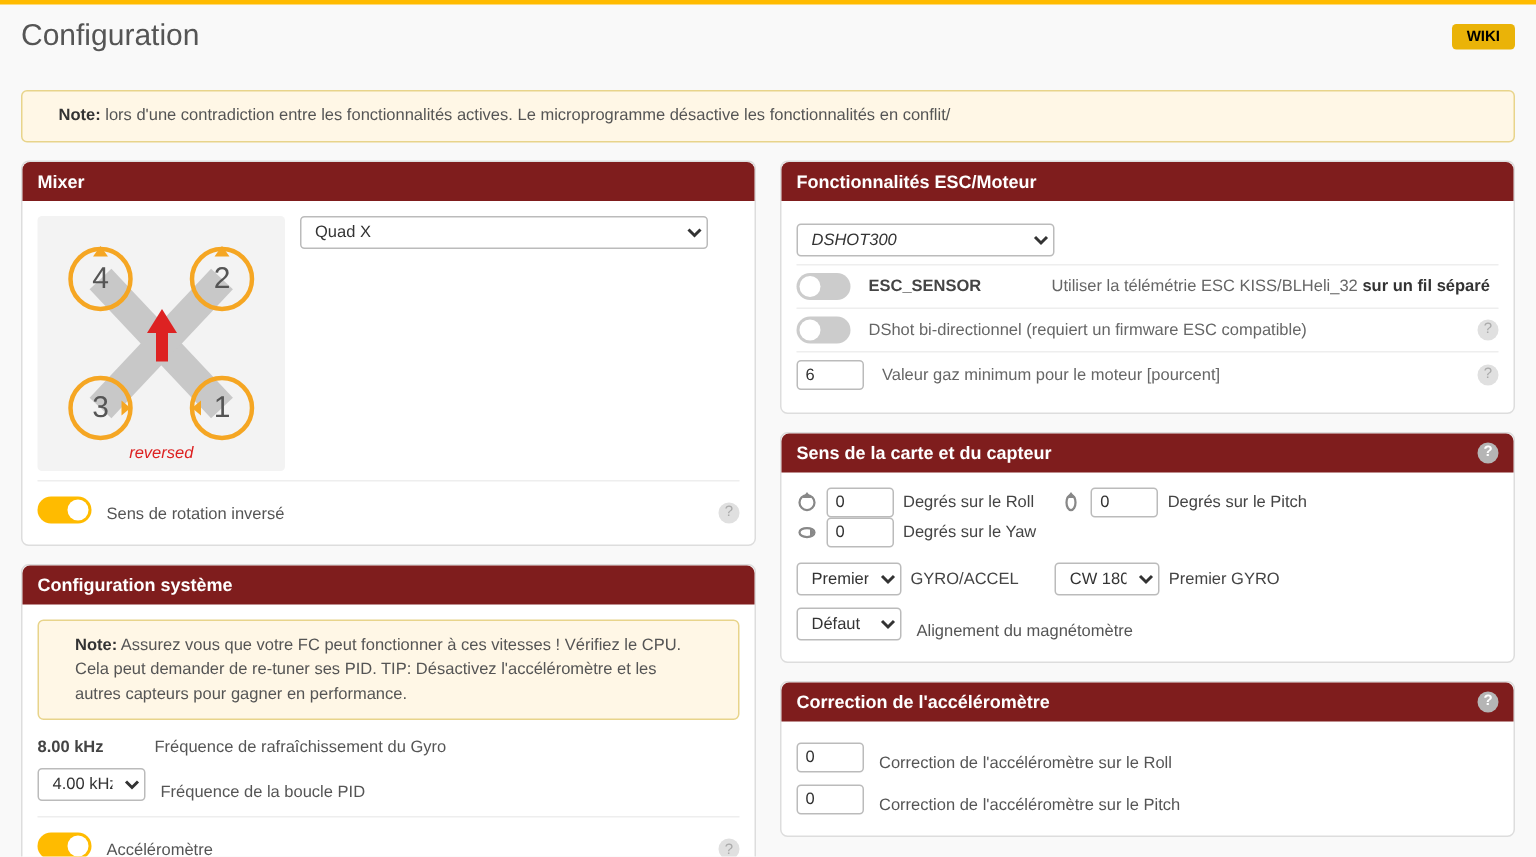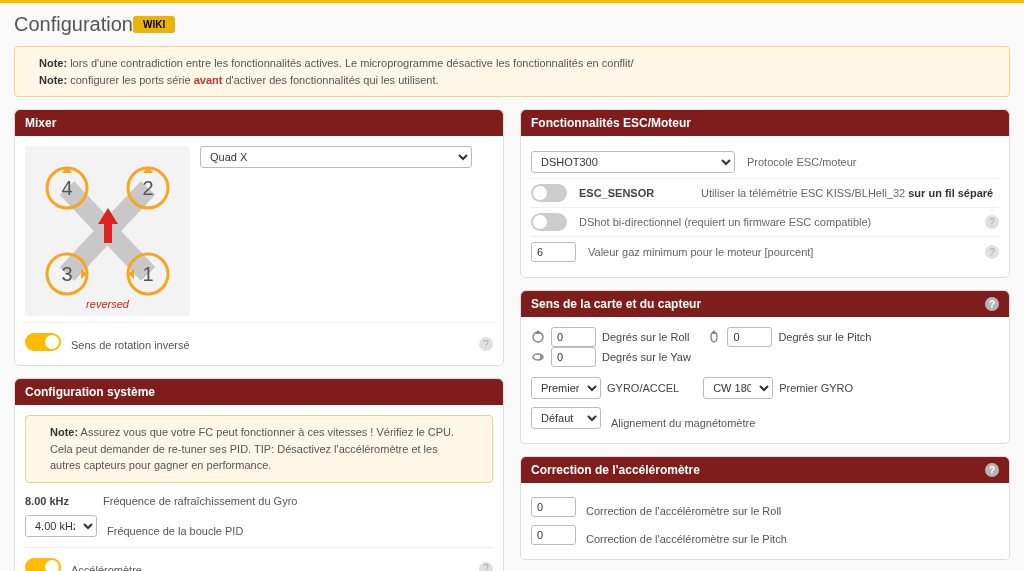--- a/index.html
+++ b/index.html
@@ -11,22 +11,23 @@
     width: 1024px;
     height: 571px;
     overflow: hidden;
     border-top: 3px solid #ffbb00;
   }
   .page {
     padding: 10px 14px;
   }
   .header {
     display: flex;
+    justify-content: space-between;
     align-items: center;
-    margin-bottom: 10px;
+    margin-bottom: 24px;
   }
   .header h1 {
     font-size: 20px;
     font-weight: 300;
     color: #555;
   }
   .wiki-btn {
     background: #eab308;
     color: #000;
     font-weight: bold;
@@ -172,21 +173,20 @@
 <body>
 
 <div class="page">
   <div class="header">
     <h1>Configuration</h1>
     <button class="wiki-btn">WIKI</button>
   </div>
 
   <div class="note-box">
     <div><b>Note:</b><span> lors d'une contradiction entre les fonctionnalités actives. Le microprogramme désactive les fonctionnalités en conflit/</span></div>
-    <div><b>Note:</b><span> configurer les ports série </span><span class="avant">avant</span><span> d'activer des fonctionnalités qui les utilisent.</span></div>
   </div>
 
   <div class="columns">
 
     <div class="col">
 
       <div class="panel">
         <div class="panel-head">
             <span>Mixer</span>
           </div>
@@ -262,22 +262,21 @@
     </div>
 
     <div class="col">
 
       <div class="panel">
         <div class="panel-head">
             <span>Fonctionnalités ESC/Moteur</span>
           </div>
         <div class="panel-body">
           <div class="feature-row">
-            <select style="width:204px;"><option>DSHOT300</option></select>
-            <span class="fdesc">Protocole ESC/moteur</span>
+            <select style="width:172px;font-style:italic;"><option>DSHOT300</option></select>
           </div>
           <div class="feature-row">
             <span class="toggle"></span>
             <span class="fname">ESC_SENSOR</span>
             <span class="fdesc"><span>Utiliser la télémétrie ESC KISS/BLHeli_32 </span><b>sur un fil séparé</b></span>
           </div>
           <div class="feature-row">
             <span class="toggle"></span>
             <span class="fdesc">DShot bi-directionnel (requiert un firmware ESC compatible)</span>
             <span class="help-dot help-dot-light">?</span>

